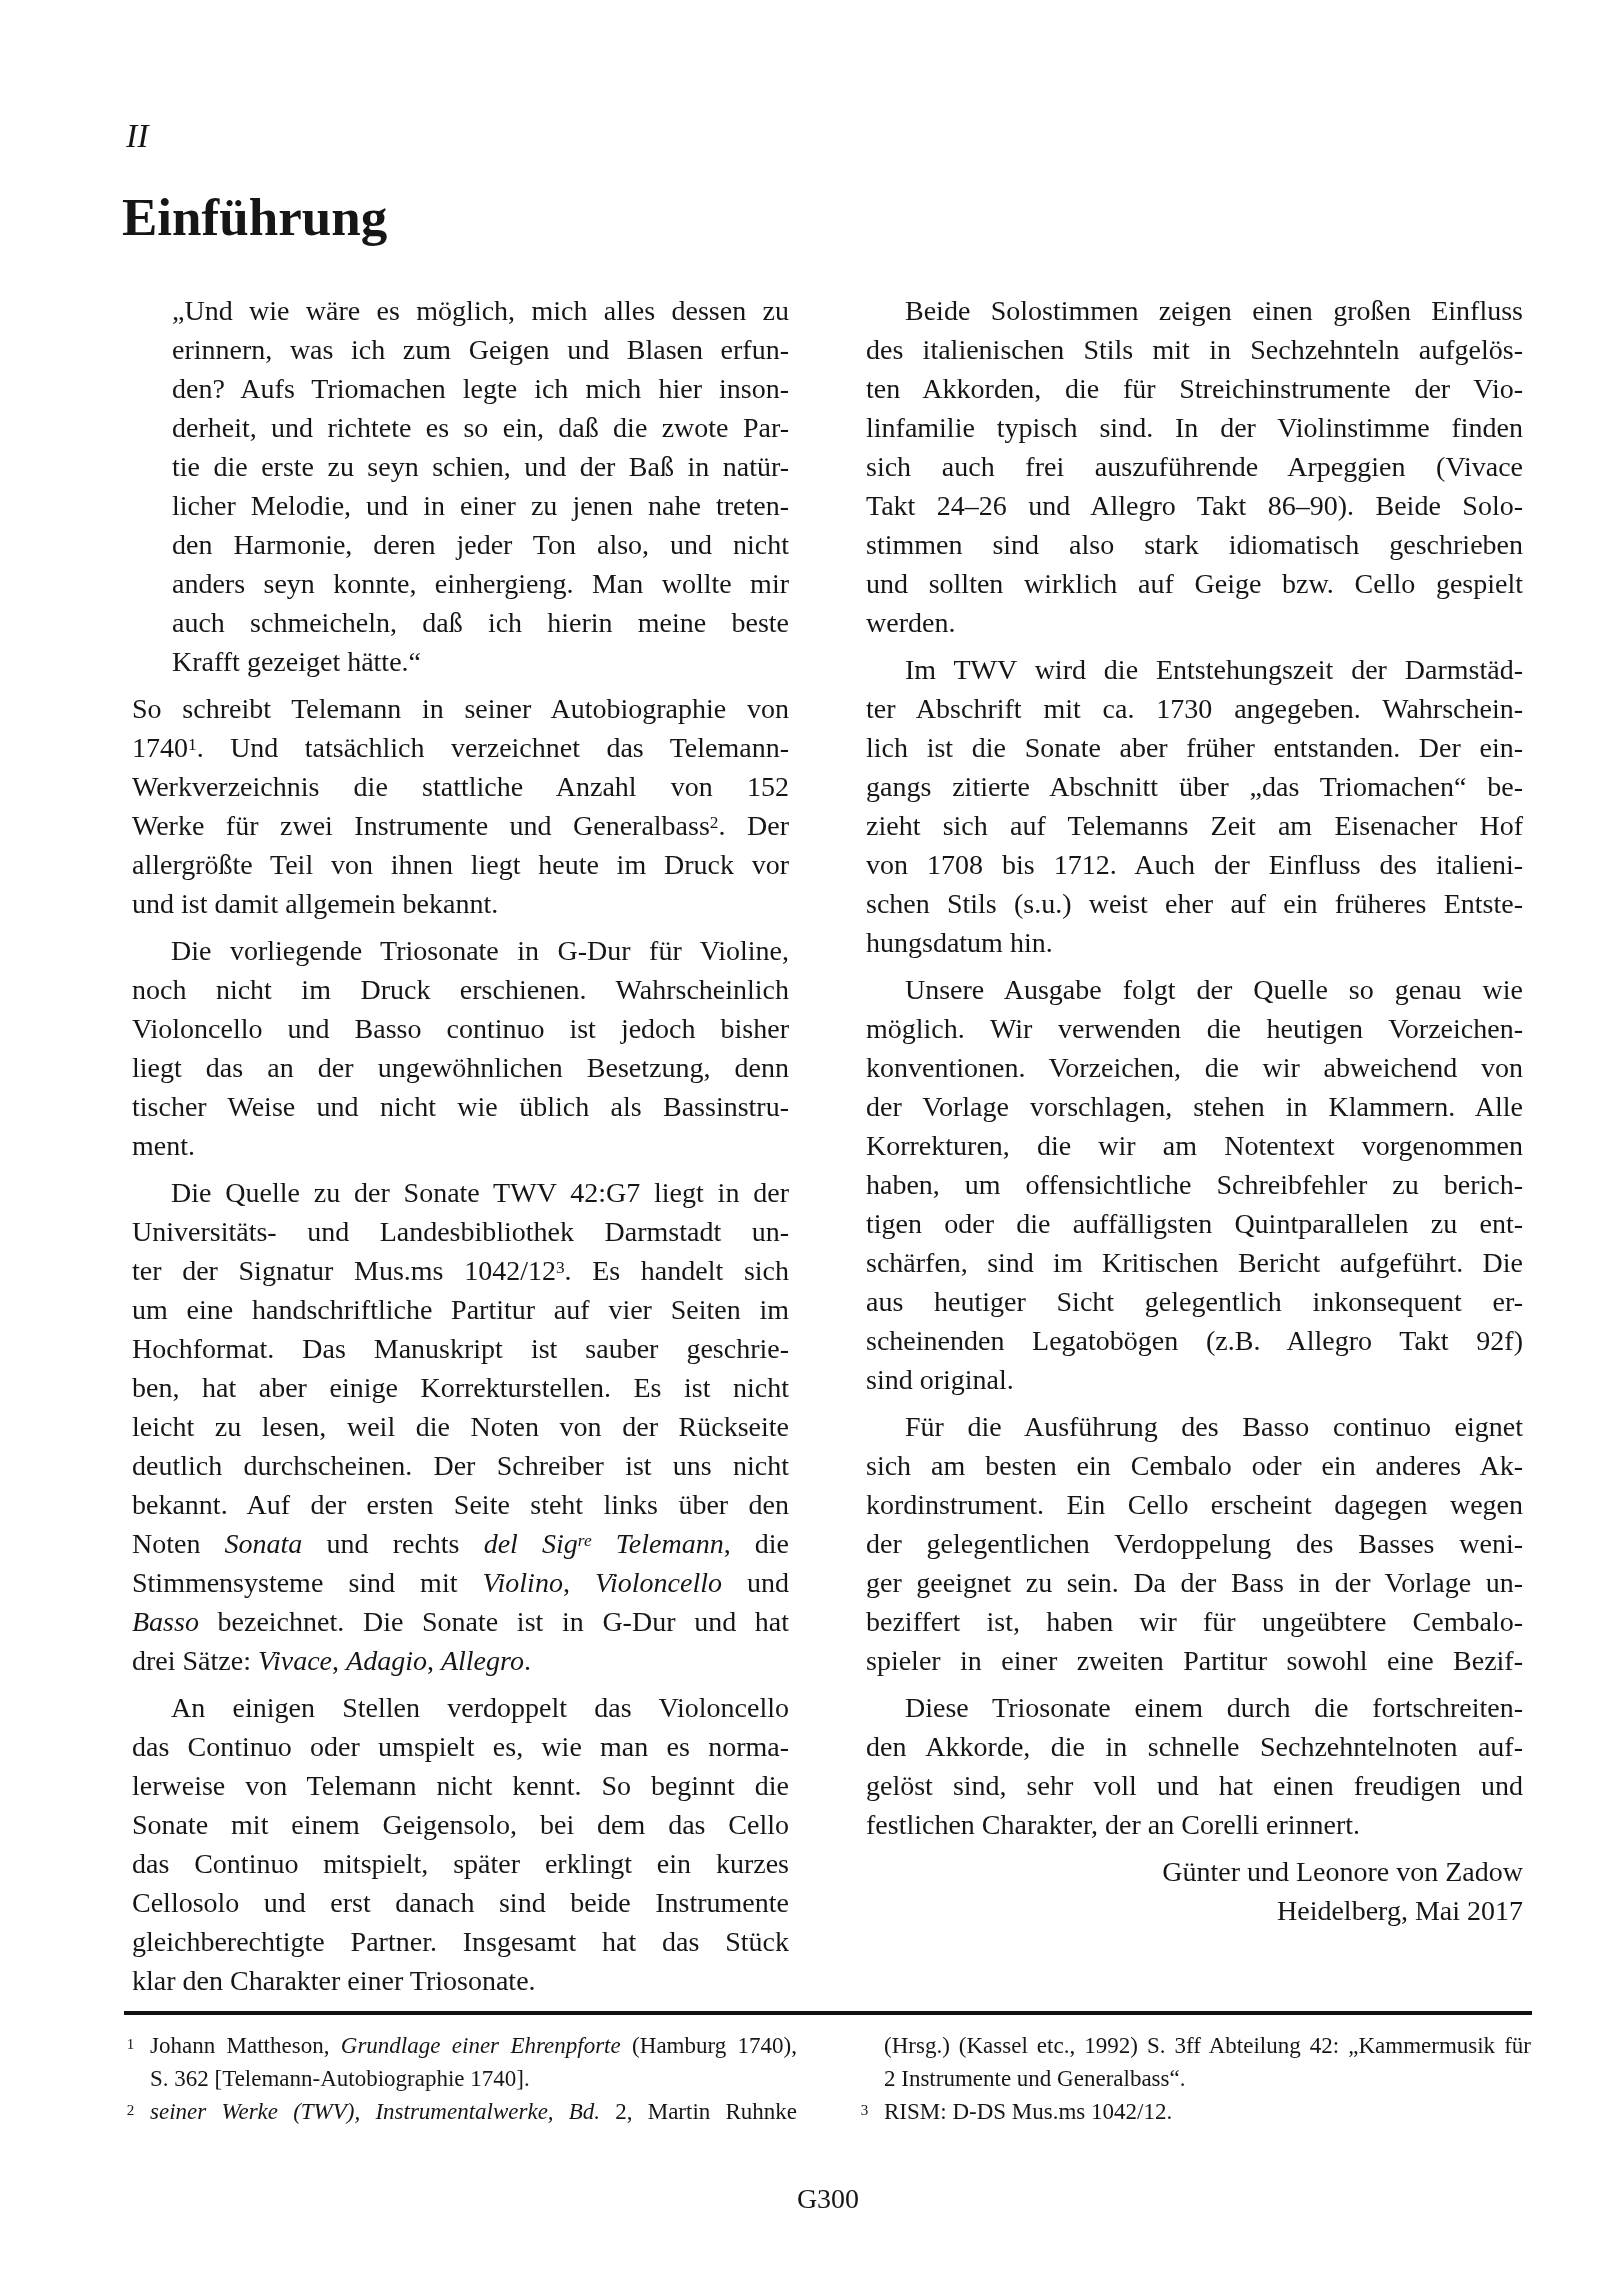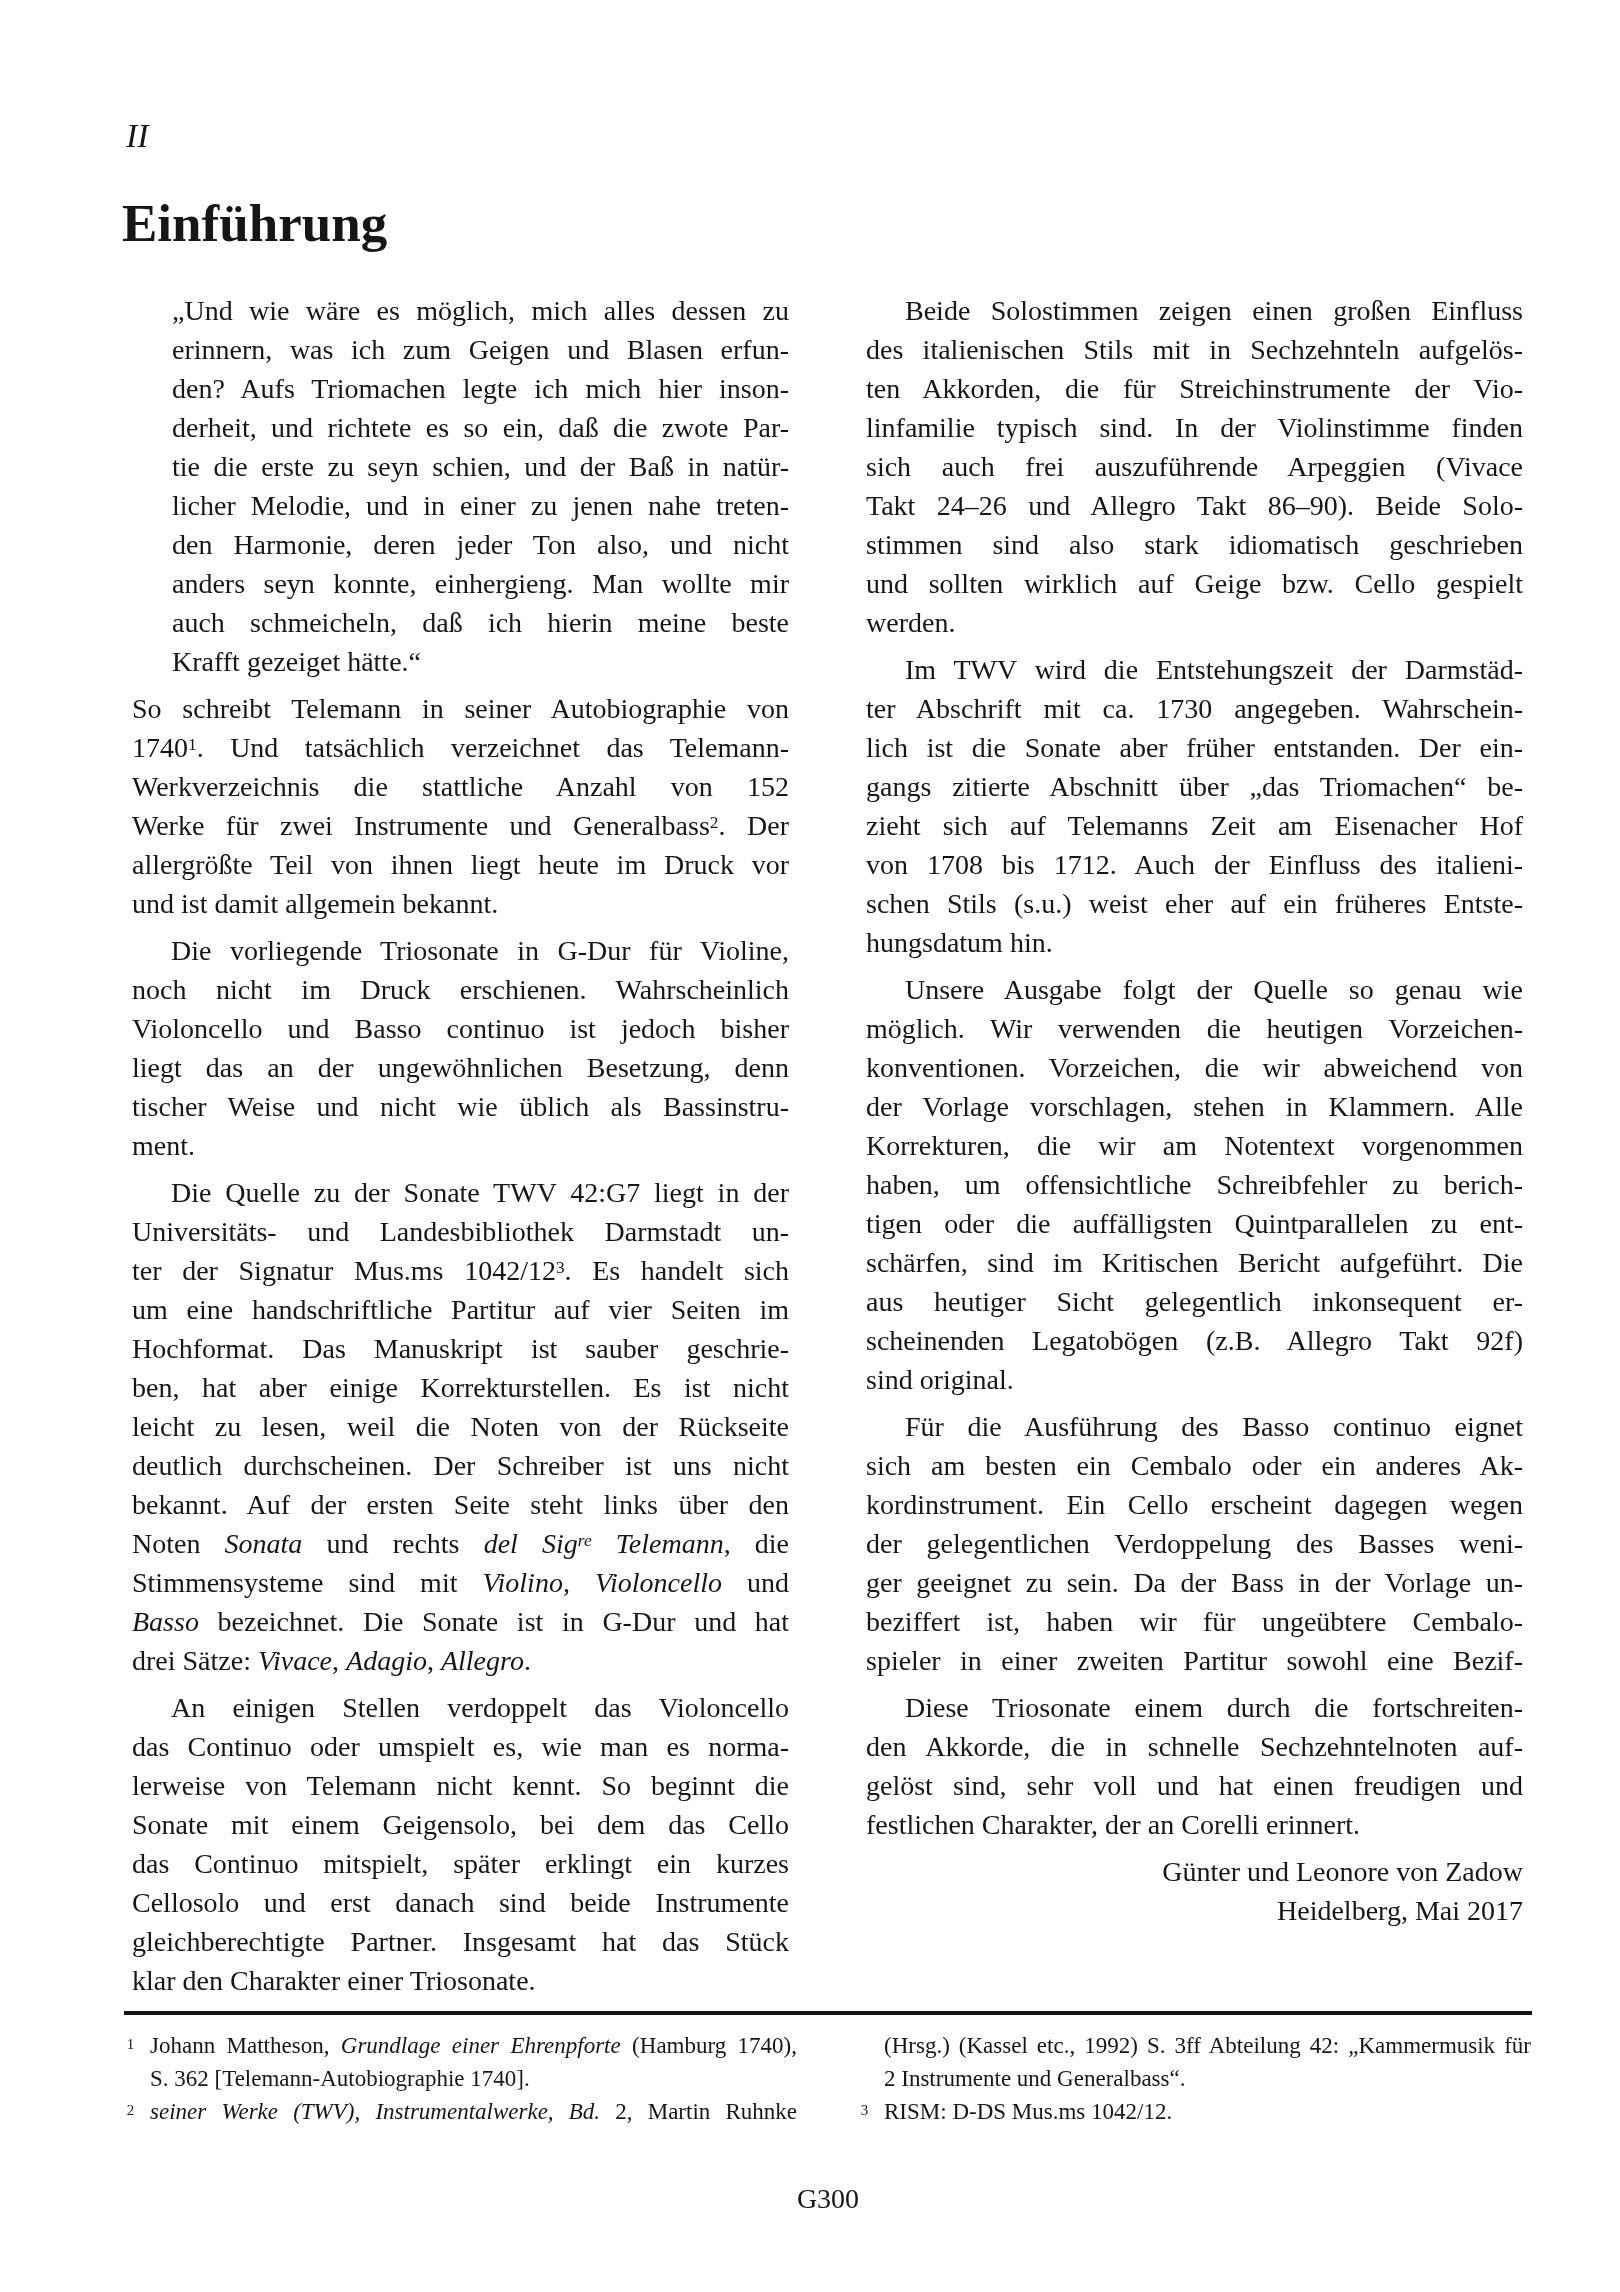--- a/index.html
+++ b/index.html
@@ -7,21 +7,21 @@
   .page {
     position: absolute; left: 0; top: 0; width: 1620px; height: 2293px;
     background: #ffffff; color: #161616; overflow: hidden;
     font-family: "Liberation Serif", "DejaVu Serif", serif;
   }
   .pageno {
     position: absolute; left: 126px; top: 73px;
     font-size: 34px; font-style: italic; margin-top: 44px;
   }
   .title {
-    position: absolute; left: 122px; top: 193px; margin: 0;
+    position: absolute; left: 122px; top: 187px; margin: 0;
     font-size: 53px; font-weight: bold;
   }
   .col {
     position: absolute; top: 283px; width: 673px;
     font-size: 28px; line-height: 39px;
   }
   .col-left  { left: 124px; }
   .col-right { left: 858px; }
   .para { margin: 8px; }
   .line { text-align: justify; text-align-last: justify; }

